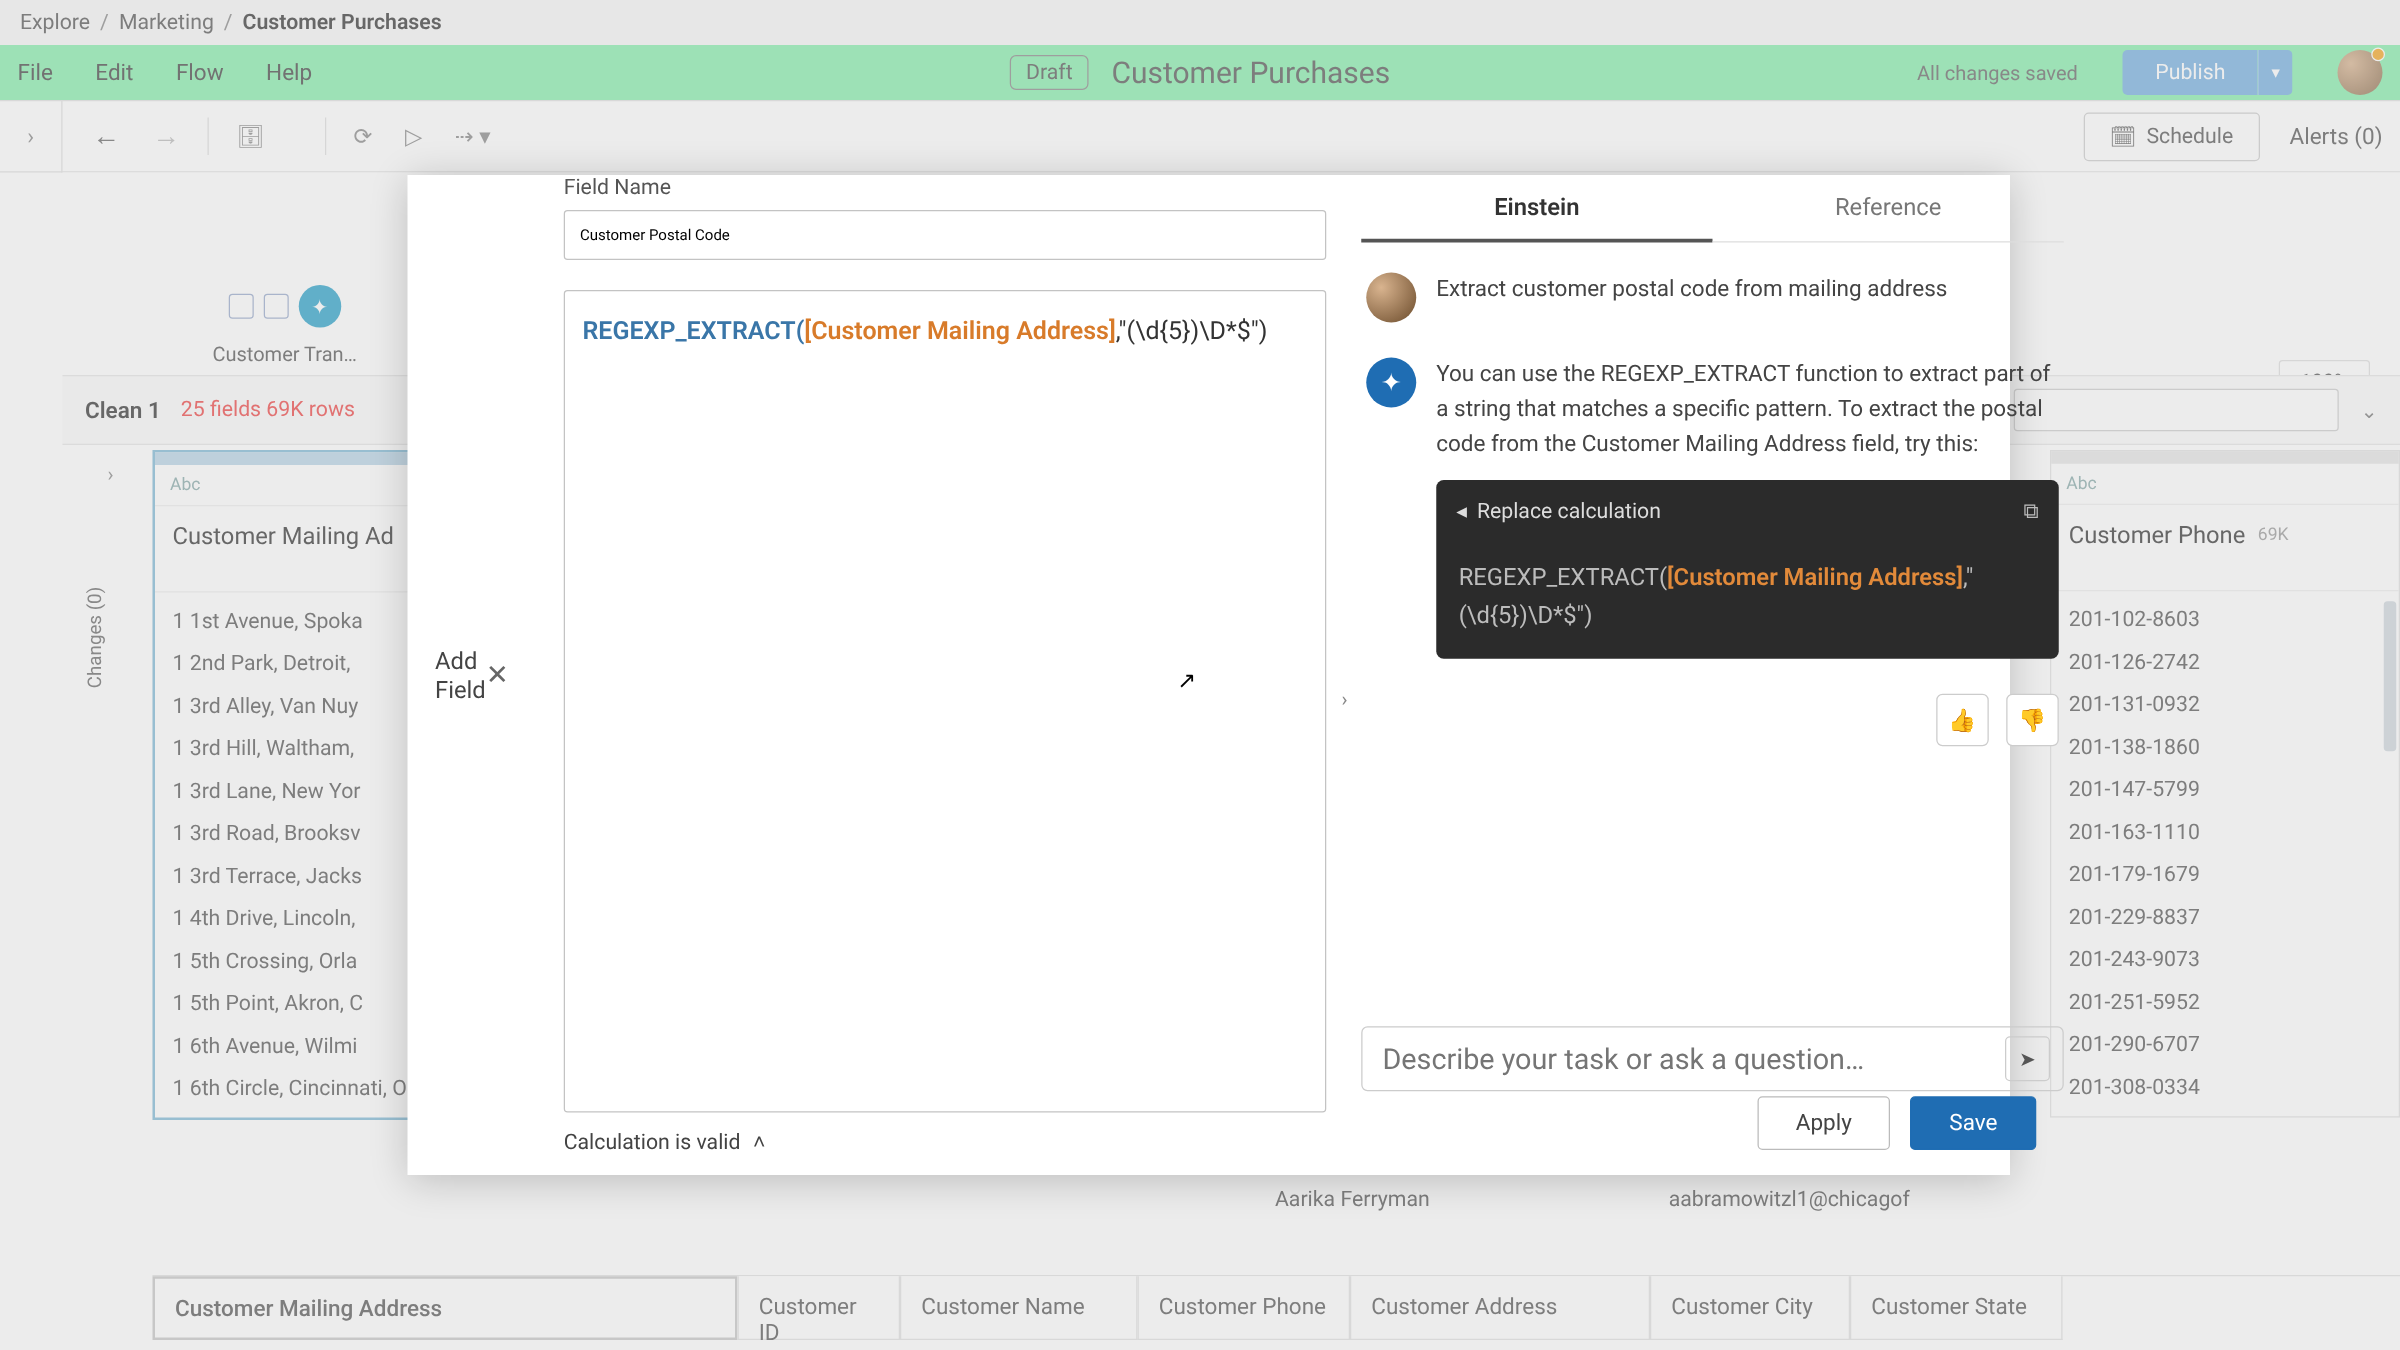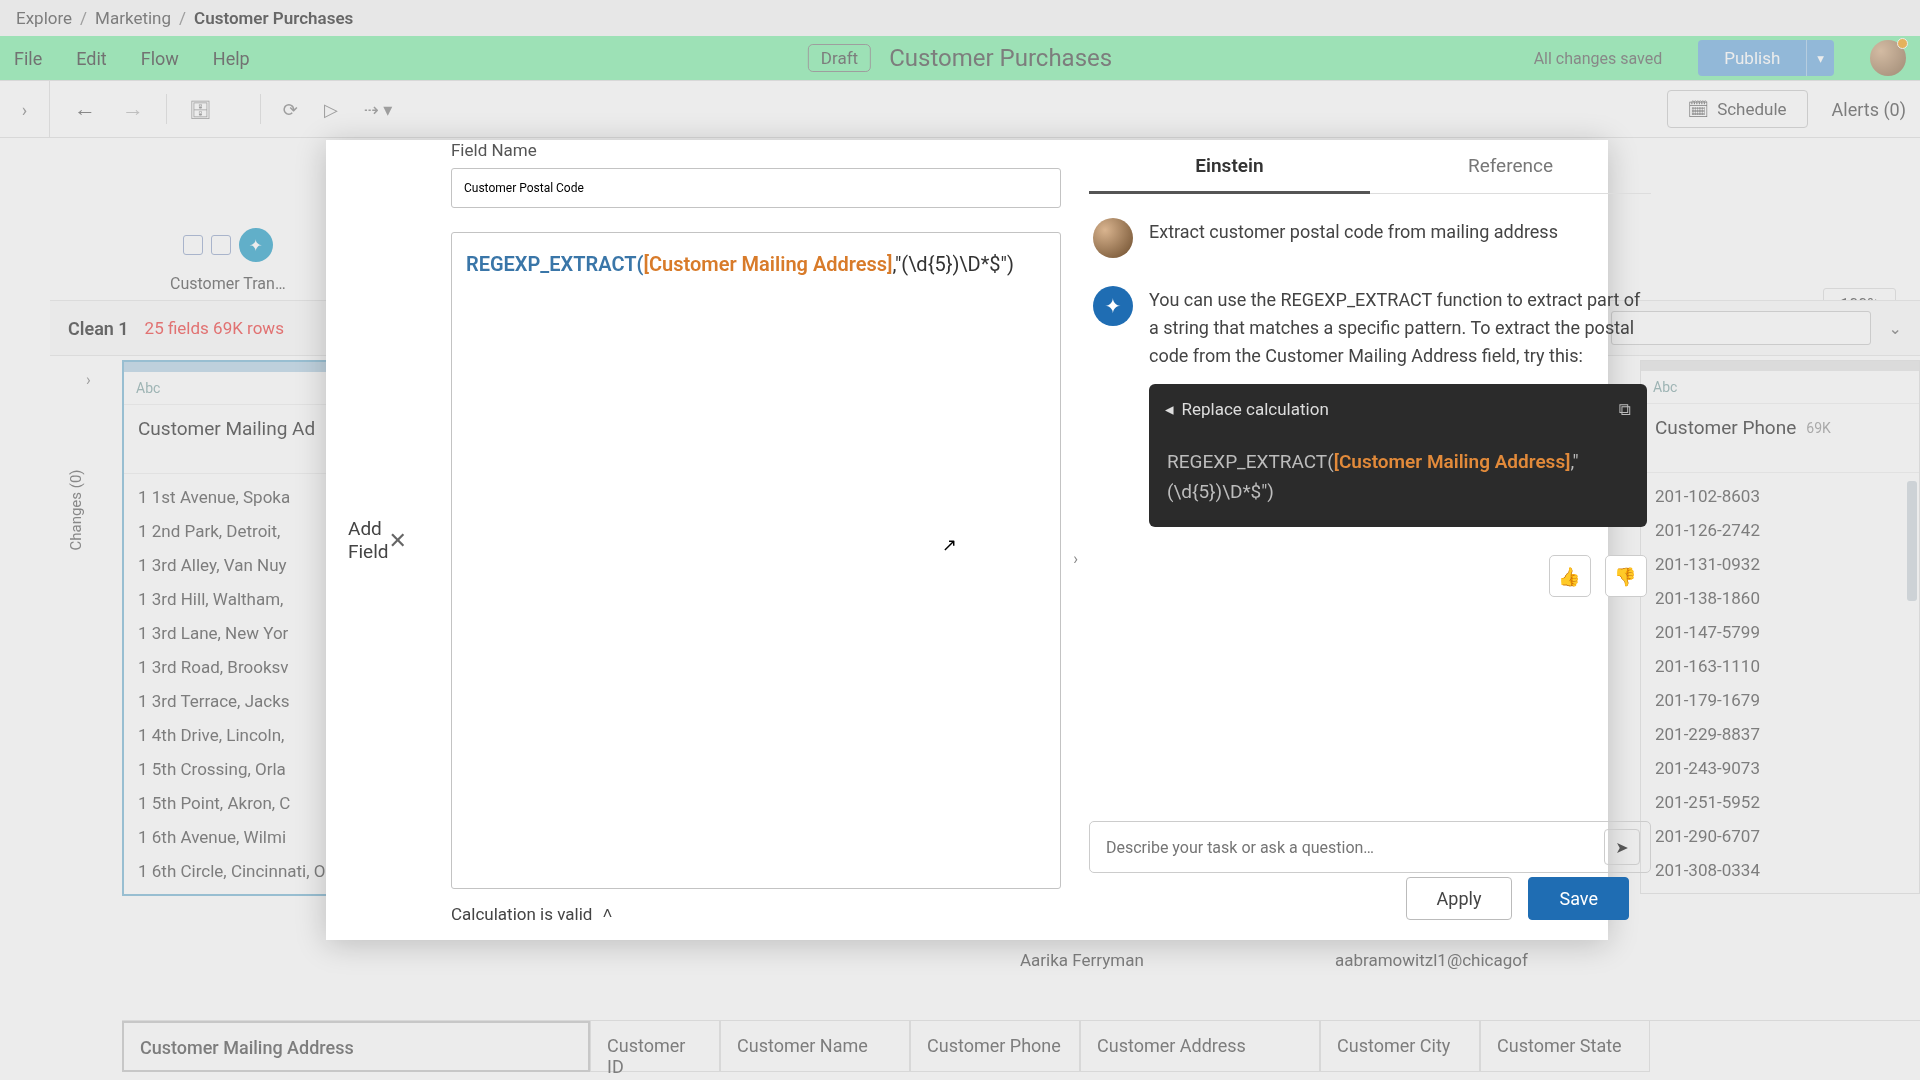--- a/index.html
+++ b/index.html
@@ -107,21 +107,21 @@
   .code-card { margin-top:14px; background:#2b2b2b; border-radius:6px; overflow:hidden; width:498px; }
   .code-head { display:flex; align-items:center; padding:12px 16px; color:#ddd; font-size:17px; }
   .code-head .tri { margin-right:8px; }
   .code-head .copy { margin-left:auto; color:#bbb; }
   .code-body { padding:14px 18px 20px 18px; font-family:"Courier New",monospace; font-size:19px; line-height:1.5; }
   .code-body .fn2 { color:#bcbcbc; }
   .code-body .fld2 { color:#e28a3a; font-weight:600; }
   .feedback { display:flex; gap:14px; margin-top:18px; justify-content:flex-end; width:498px; margin-left:56px; }
   .fb-btn { width:42px; height:42px; border:1px solid #ccc; border-radius:5px; display:flex; align-items:center; justify-content:center; color:#666; font-size:18px; background:#fff; }
   .ask-row { margin-top:auto; display:flex; align-items:center; border:1px solid #ccc; border-radius:5px; padding:0 10px 0 16px; height:52px; }
-  .ask-row input { flex:1; border:none; outline:none; font-size:16px; color:#555; }
+  .ask-row input { flex:1; border:none; outline:none; font-size:23px; color:#555; }
   .send-btn { width:36px; height:36px; border:1px solid #ccc; border-radius:4px; display:flex; align-items:center; justify-content:center; color:#555; }
   .modal-footer { display:flex; gap:16px; justify-content:flex-end; padding:4px 22px 4px 22px; }
   .btn { padding:10px 30px; font-size:18px; border-radius:4px; cursor:pointer; }
   .btn.apply { background:#fff; border:1px solid #bbb; color:#444; }
   .btn.save { background:#1f6db3; border:1px solid #1f6db3; color:#fff; }
 </style>
 </head>
 <body>
 
 <div class="breadcrumb-bar">

